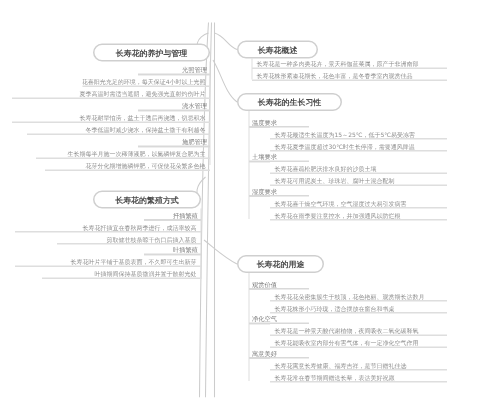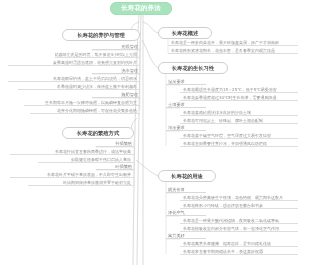--- a/index.html
+++ b/index.html
@@ -111,23 +111,20 @@
       <path d="M134 147 L96 147"></path>
         <path d="M134 170 L96 170"></path>
 
       <path d="M166 182 L166 254"></path>
       <path d="M166 193 L180 193"></path>
         <path d="M166 216 L180 216"></path>
         <path d="M166 239 L180 239"></path>
     </g>
   </svg>
 
-  <div class="node root" id="root-node" style="left: 110px; top: 2px; width: 62px; height: 13px; background: rgb(169, 227, 189); color: rgb(255, 255, 255);">
-    <span>长寿花的养法</span>
-  </div>
 
   <div id="tree">
       <div class="node branch" style="left: 62px; top: 29px; width: 78px;">
         <span>长寿花的养护与管理</span>
       </div>
       <div class="node sub left" style="left: 92px; top: 43px; width: 48px;">
         <span>光照管理</span>
       </div>
       <div class="node leaf left" style="left: 55px; top: 50px; width: 85px;">
         <span>长寿花喜阳光充足的环境，每天保证4小时以上光照</span>

